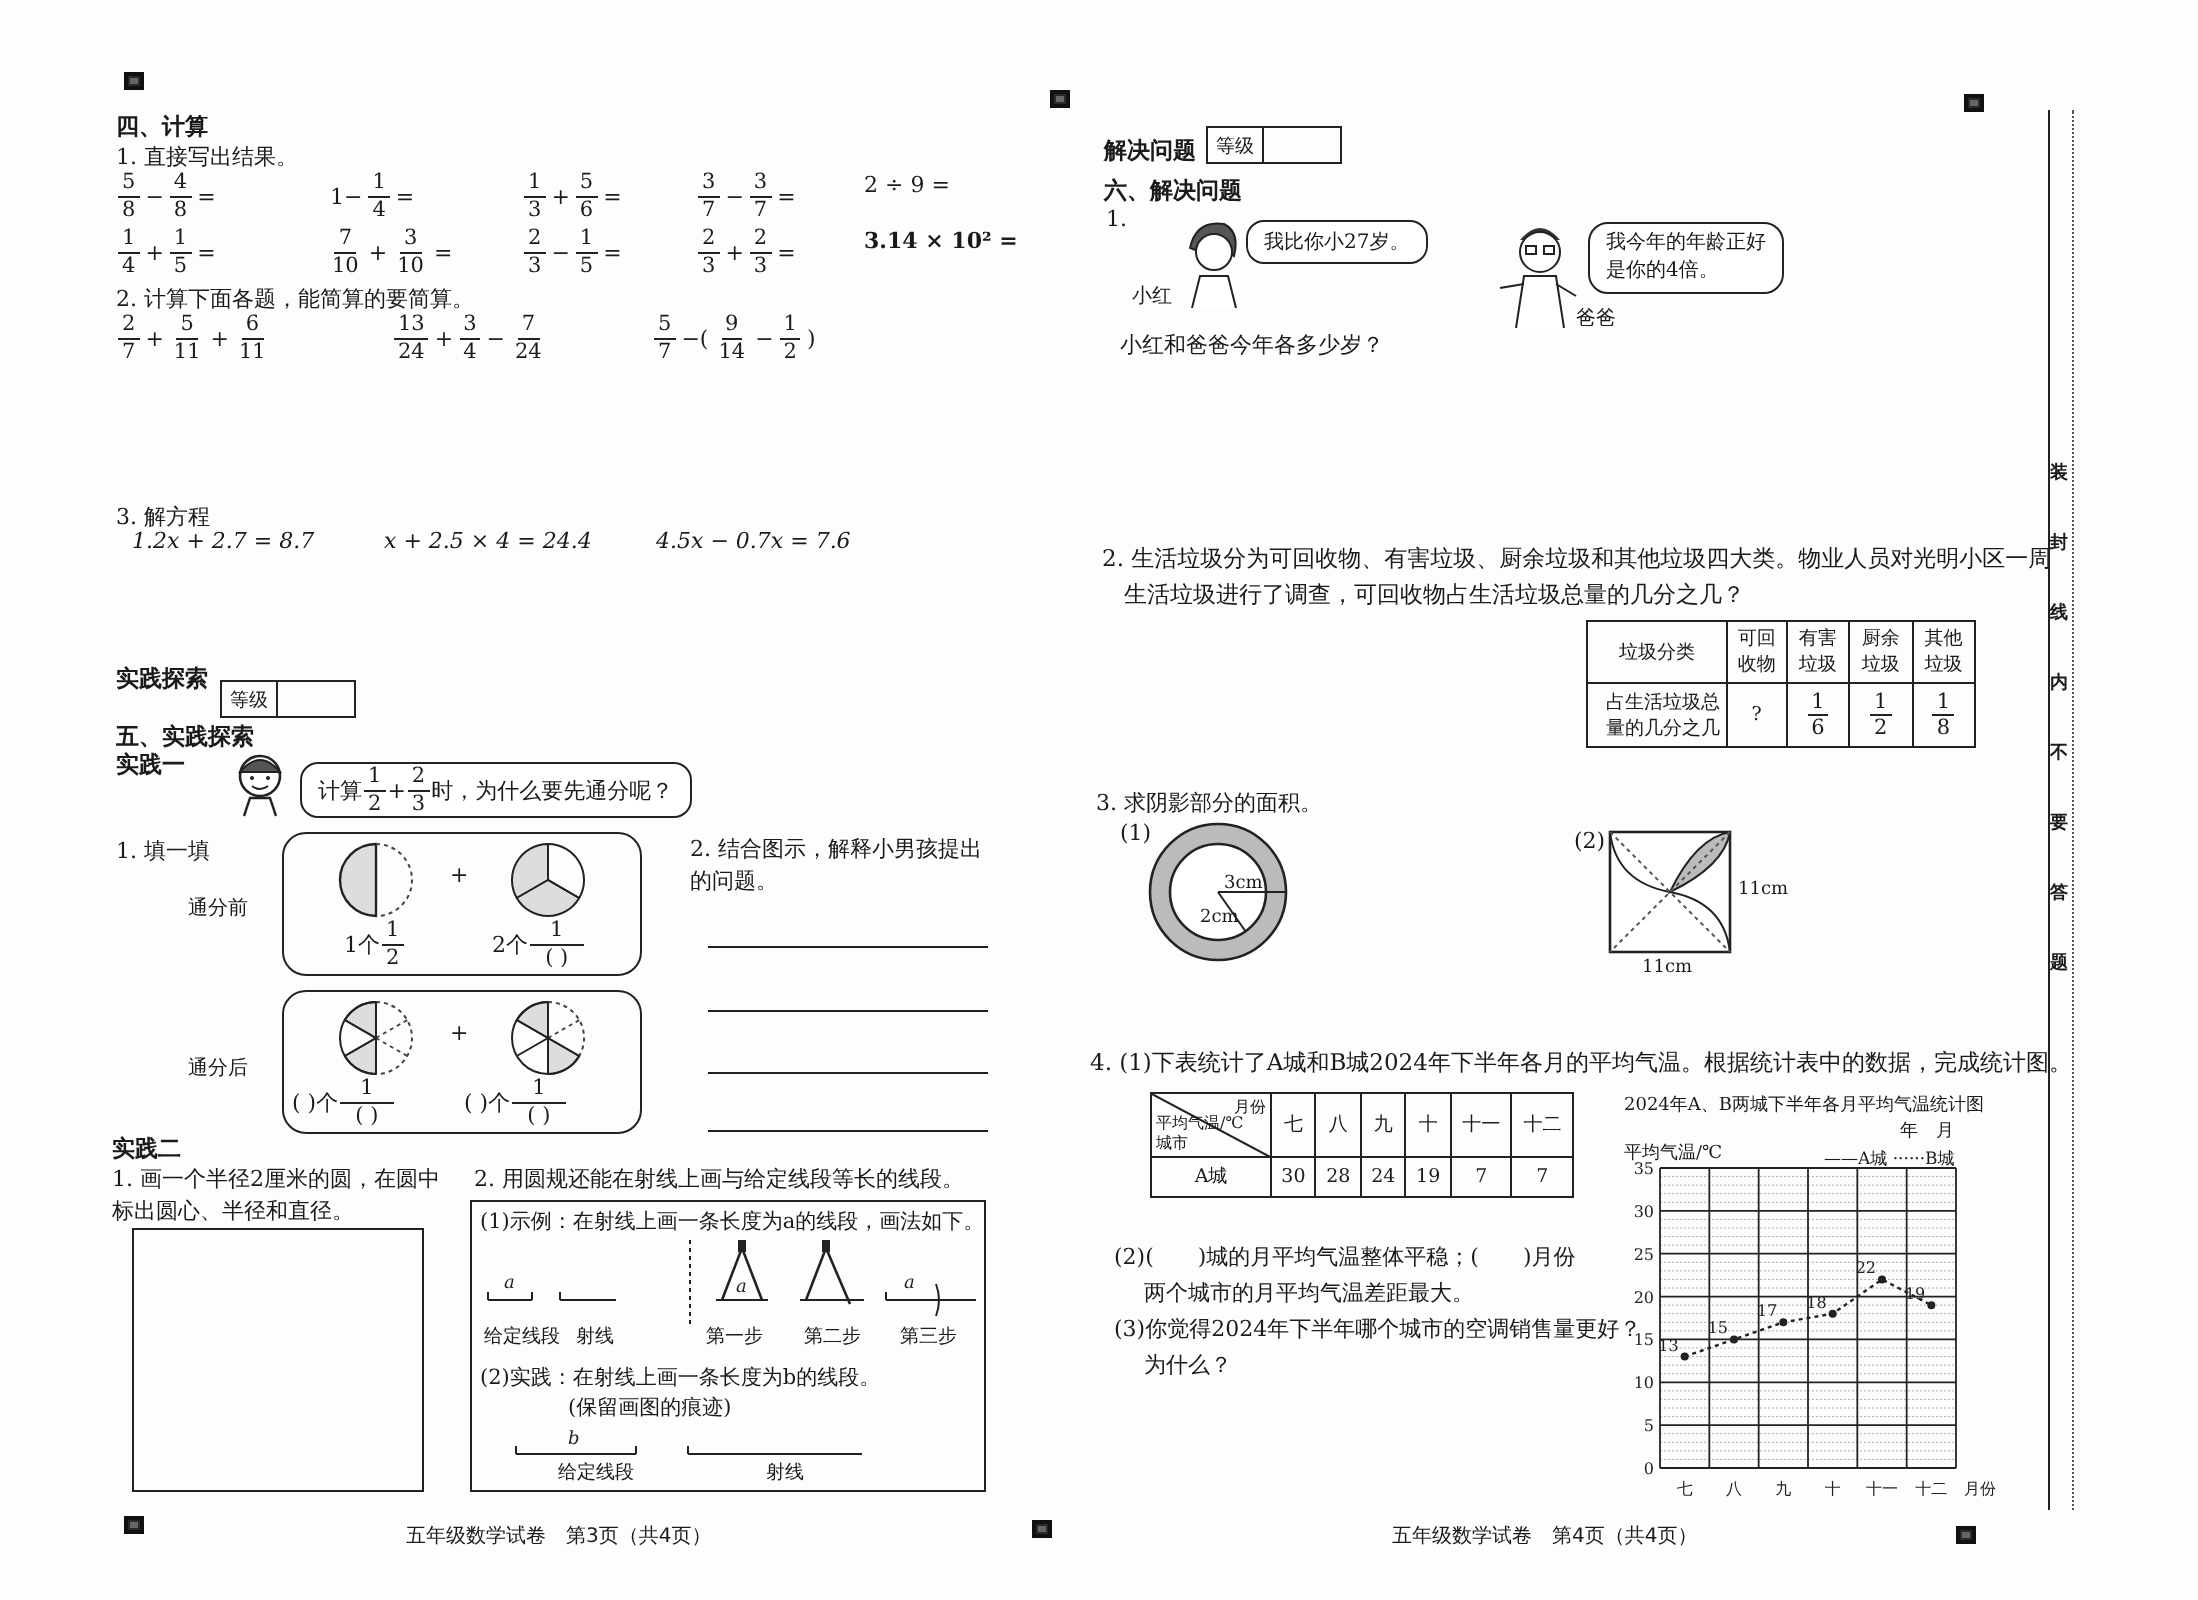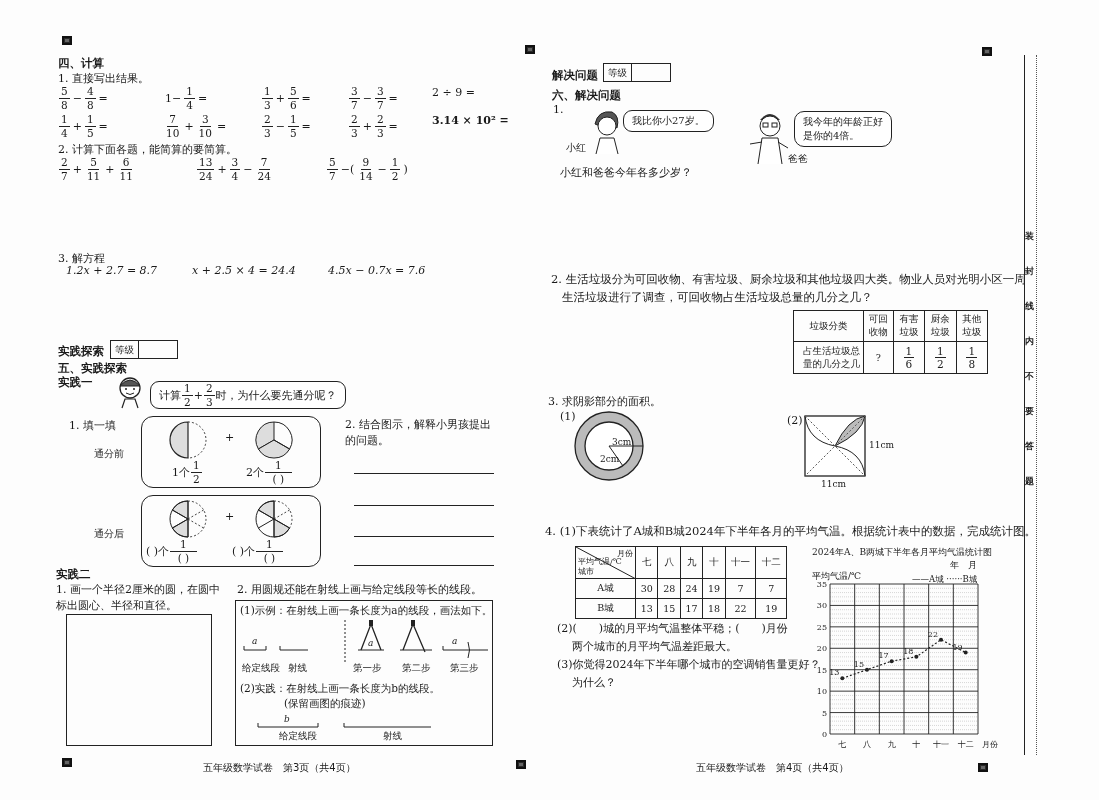--- a/index.html
+++ b/index.html
@@ -193,21 +193,21 @@
         </span>
         <span style="margin: 0px 2px;">)</span>
       </div>
     </div>
 
   <div class="abs t" style="left:58px;top:251px;">3. 解方程</div>
   <div class="abs t" style="left:66px;top:264px;font-style:italic;">1.2x + 2.7 = 8.7</div>
   <div class="abs t" style="left:192px;top:264px;font-style:italic;">x + 2.5 × 4 = 24.4</div>
   <div class="abs t" style="left:328px;top:264px;font-style:italic;">4.5x − 0.7x = 7.6</div>
 
-  <div class="abs h-sec" style="left:58px;top:344px;">实践探索</div>
+  <div class="abs h-sec" style="left:58px;top:332px;">实践探索</div>
   <div class="abs grade-box" style="left:110px;top:340px;">
     <span class="lbl">等级</span>
     <span class="val"></span>
   </div>
   <div class="abs h-sec" style="left:58px;top:361px;">五、实践探索</div>
   <div class="abs h-sec" style="left:58px;top:375px;">实践一</div>
 
   <svg class="abs" style="left:113px;top:374px;" width="36" height="36" viewBox="0 0 36 36">
     <circle cx="17" cy="14" r="10" fill="#fff" stroke="#222" stroke-width="1.3"></circle>
     <path d="M7 12 Q17 0 27 12 Z" fill="#555" stroke="#222"></path>
@@ -223,21 +223,21 @@
         <span class="d">2</span>
       </span>
     <span>+</span>
     <span class="frac">
         <span class="n">2</span>
         <span class="d">3</span>
       </span>
     <span>时，为什么要先通分呢？</span>
   </div>
 
-  <div class="abs t" style="left:69px;top:418px;text-align:center;">1. 填一填</div>
+  <div class="abs t" style="left:58px;top:418px;text-align:center;">1. 填一填</div>
   <div class="abs t" style="left:94px;top:447px;font-size:10px;">通分前</div>
   <div class="abs t" style="left:94px;top:527px;font-size:10px;">通分后</div>
 
   <div class="abs roundbox" style="left:141px;top:416px;width:180px;height:72px;"></div>
   <svg class="abs" style="left:168px;top:420px;" width="40" height="40" viewBox="0 0 40 40">
     <path d="M20 2 A18 18 0 0 0 20 38 Z" fill="#ddd" stroke="#222" stroke-width="1.2"></path>
     <path d="M20 2 A18 18 0 0 1 20 38" fill="none" stroke="#444" stroke-dasharray="2,2"></path>
   </svg>
   <div class="abs t" style="left:225px;top:431px;">+</div>
   <svg class="abs" style="left:254px;top:420px;" width="40" height="40" viewBox="0 0 40 40">
@@ -464,29 +464,20 @@
       <td>十二</td>
     </tr>
     <tr>
       <td style="height:20px;">A城</td>
       <td>30</td>
       <td>28</td>
       <td>24</td>
       <td>19</td>
       <td>7</td>
       <td>7</td>
-    </tr>
-    <tr>
-      <td style="height:20px;">B城</td>
-      <td>13</td>
-      <td>15</td>
-      <td>17</td>
-      <td>18</td>
-      <td>22</td>
-      <td>19</td>
     </tr>
   </tbody>
     </table>
 
   <div class="abs t" style="left:557px;top:621px;">(2)(　　)城的月平均气温整体平稳；(　　)月份</div>
   <div class="abs t" style="left:572px;top:639px;">两个城市的月平均气温差距最大。</div>
   <div class="abs t" style="left:557px;top:657px;">(3)你觉得2024年下半年哪个城市的空调销售量更好？</div>
   <div class="abs t" style="left:572px;top:675px;">为什么？</div>
 
   <div class="abs t" style="left:812px;top:546px;font-size:9px;">2024年A、B两城下半年各月平均气温统计图</div>

